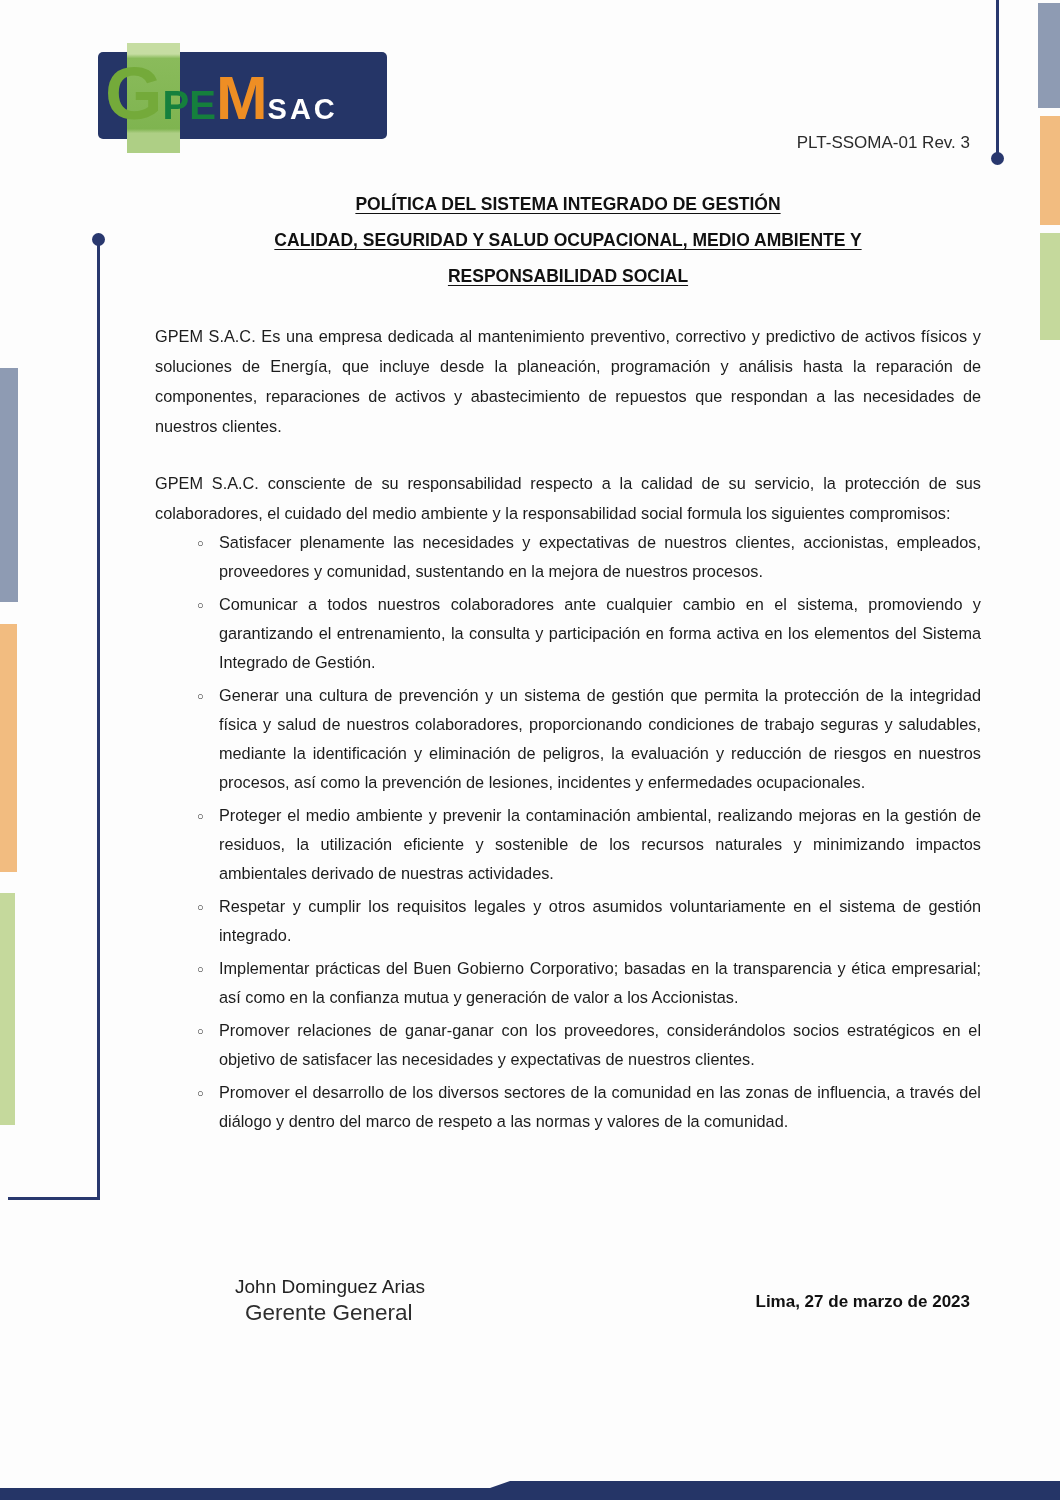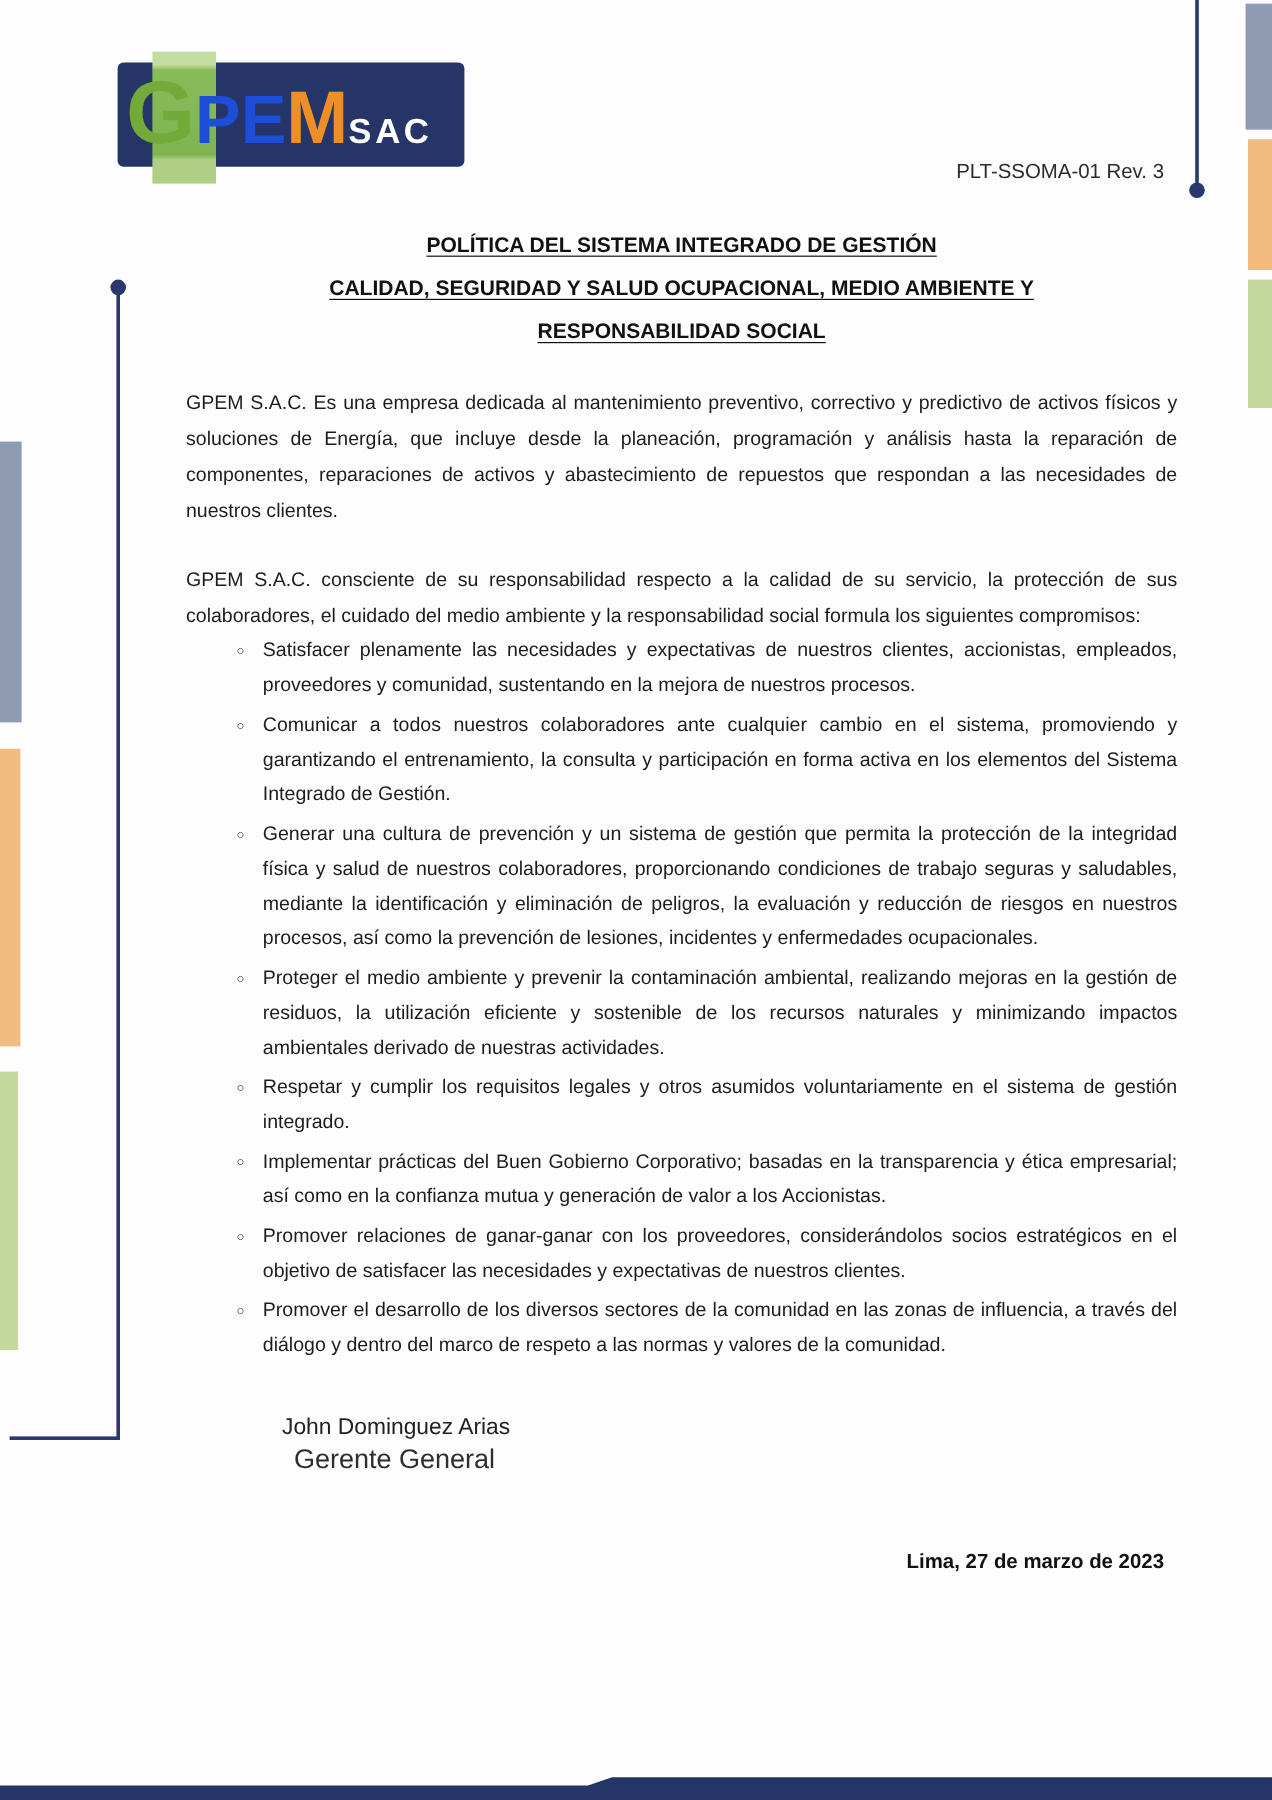--- a/index.html
+++ b/index.html
@@ -22,21 +22,21 @@
   .logo-box {
     position:absolute; left:0; top:9px; width:289px; height:87px;
     background:#253567; border-radius:5px; z-index:0;
   }
   .logo-text {
     position:absolute; left:7px; top:14px; z-index:2;
     display:flex; align-items:baseline; white-space:nowrap;
     font-weight:bold; letter-spacing:0;
   }
   .logo-g   { font-size:74px; color:#74aa3a; line-height:1; }
-  .logo-pe  { font-size:57px; color:#1d4ed8; line-height:1; }
+  .logo-pe  { font-size:40px; color:#15803d; line-height:1; }
   .logo-m   { font-size:62px; color:#ee8e24; line-height:1; }
   .logo-sac { font-size:29px; color:#ffffff; line-height:1; letter-spacing:3px; }
 
   
   .line { position:absolute; background:#29386e; }
   .dot  { position:absolute; width:13px; height:13px; border-radius:50%; background:#29386e; }
 
   #left-line-v  { left:97px;  top:239px; width:3px; height:961px; }
   #left-line-h  { left:8px;   top:1197px; width:92px; height:3px; }
   #left-dot     { left:92px;  top:233px; }
@@ -83,21 +83,21 @@
     text-align:justify; color:#1c1c1c;
     margin-bottom:4px;
   }
   ul.commitments li::before {
     content:"○";
     position:absolute; left:-22px; top:1px;
     font-size:11px; color:#1c1c1c;
   }
 
   
-  .signature { position:absolute; left:235px; top:1179px; color:#222; }
+  .signature { position:absolute; left:235px; top:1276px; color:#222; }
   .sig-name { font-size:19px; }
   .sig-role { font-size:22.5px; margin-left:10px; margin-top:2px; color:#2e2e2e; }
 
   #date-line {
     position:absolute; right:90px; top:1292px;
     font-weight:bold; font-size:17px; color:#111;
   }
 </style>
 </head>
 <body>

